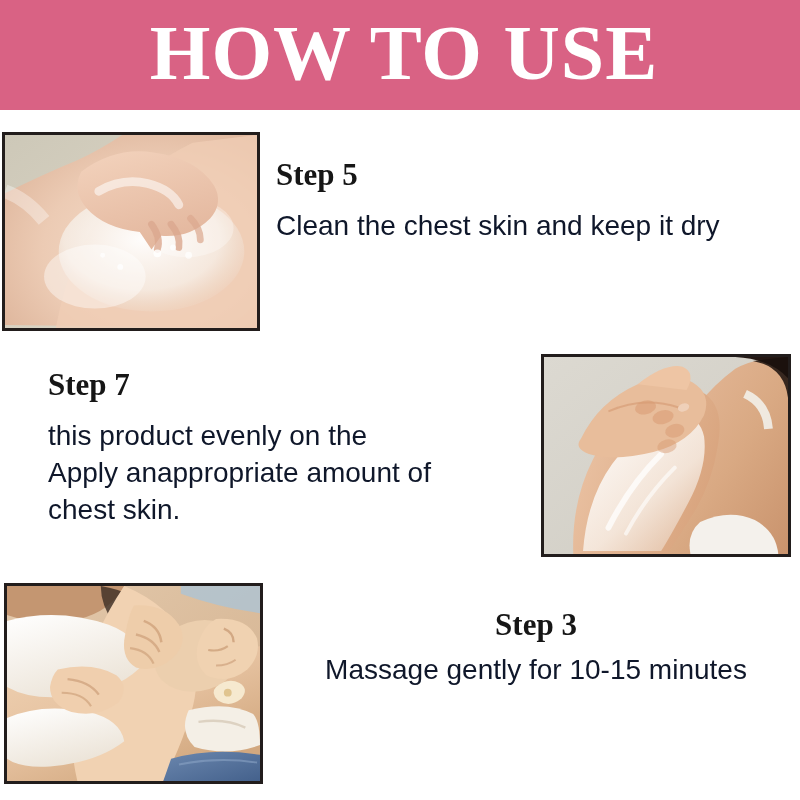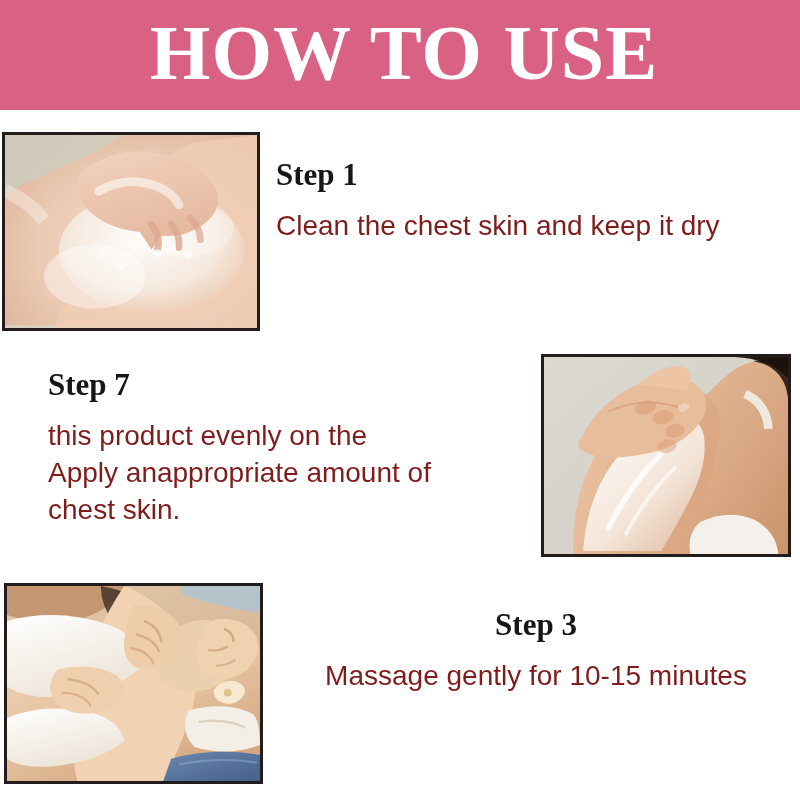--- a/index.html
+++ b/index.html
@@ -68,32 +68,32 @@
     font-weight: 700;
     font-size: 31px;
     line-height: 1.12;
     color: #161616;
   }
   .step-body {
     font-family: "Liberation Sans", sans-serif;
     font-weight: 400;
     font-size: 28px;
     line-height: 1.33;
-    color: #7f1d1d;
+    color: #0f172a;
   }
   .step-body .line { display: block; white-space: nowrap; }
 
   #step-block-1 { left: 276px; top: 158px; width: 520px; }
   #step-block-1 .step-body { margin-top: 14px; }
 
   #step-block-2 { left: 48px; top: 368px; width: 480px; }
   #step-block-2 .step-body { margin-top: 14px; }
 
   #step-block-3 { left: 276px; top: 608px; width: 520px; text-align: center; }
-  #step-block-3 .step-body { margin-top: 14px; }
+  #step-block-3 .step-body { margin-top: 8px; }
 </style>
 </head>
 <body>
 
 <div class="page">
 
   <div class="banner">
     <div class="banner-title">HOW TO USE</div>
   </div>
 
@@ -136,21 +136,21 @@
         <circle cx="172" cy="116" r="3" fill="#ffffff" opacity="0.8"></circle>
         <circle cx="188" cy="124" r="3.5" fill="#ffffff" opacity="0.7"></circle>
         <circle cx="118" cy="136" r="3" fill="#ffffff" opacity="0.8"></circle>
         <circle cx="100" cy="124" r="2.5" fill="#ffffff" opacity="0.7"></circle>
         <path d="M0 58 Q22 66 40 88" stroke="#ffffff" stroke-width="14" fill="none" opacity="0.35"></path>
       </svg>
     </div>
   </div>
 
   <div class="step-block" id="step-block-1">
-    <div class="step-heading">Step 1</div>
+    <div class="step-heading">Step 5</div>
     <div class="step-body">
       <span class="line">Clean the chest skin and keep it dry</span>
     </div>
   </div>
 
   <div class="step-block" id="step-block-2">
     <div class="step-heading">Step 7</div>
     <div class="step-body">
       <span class="line">this product evenly on the</span>
       <span class="line">Apply anappropriate amount of</span>

